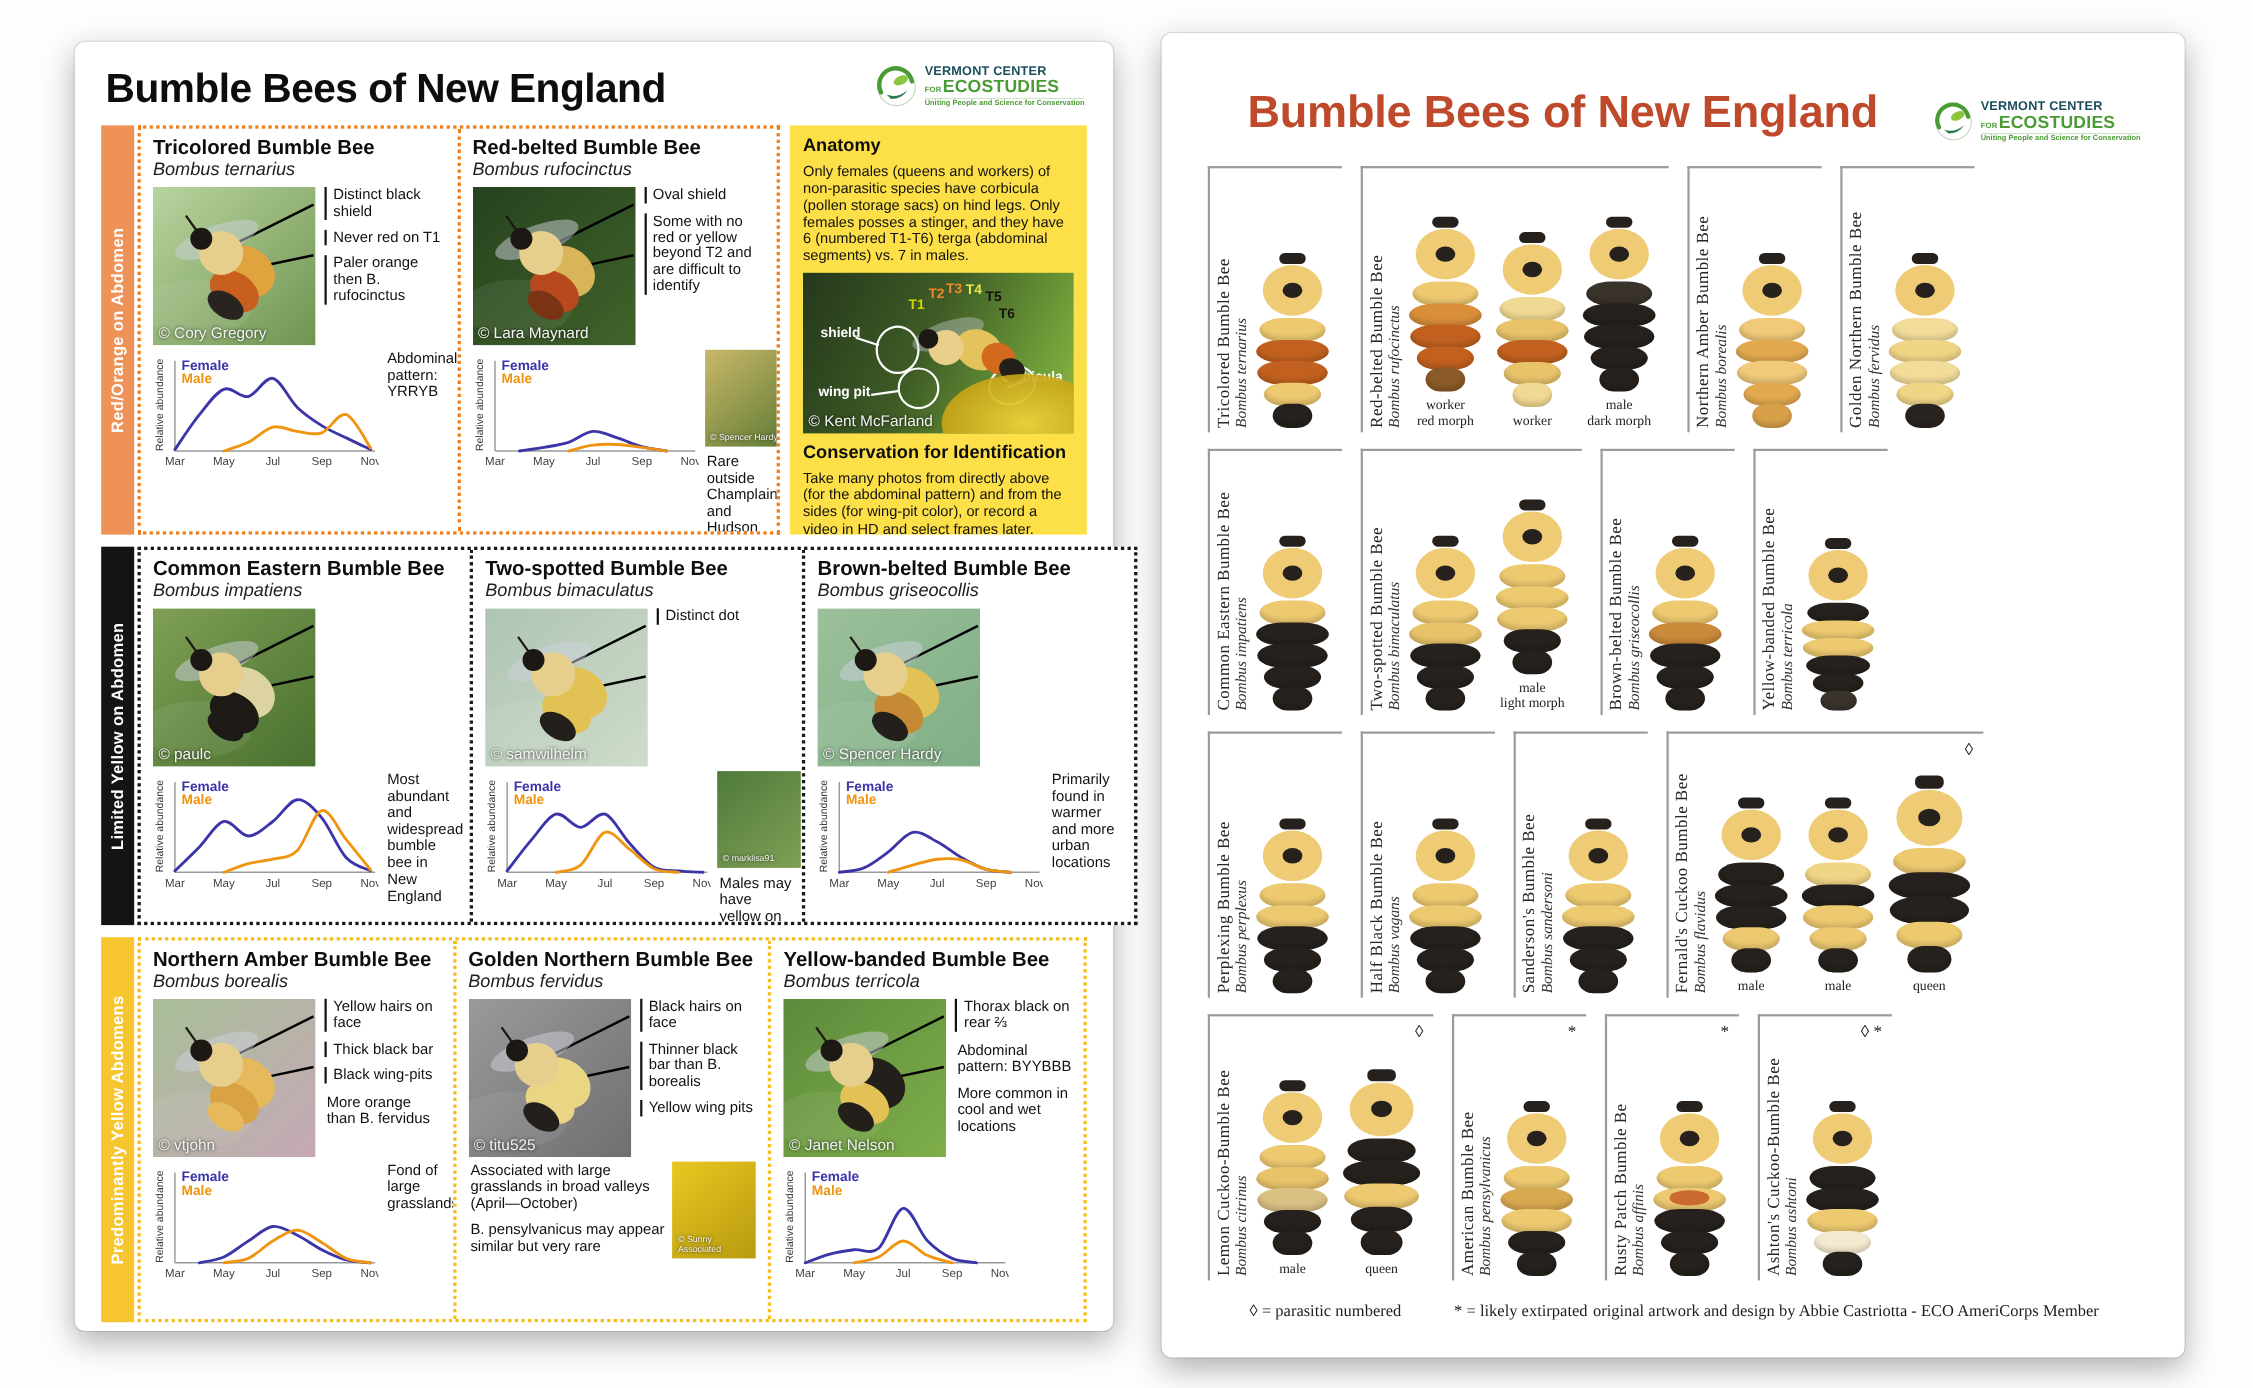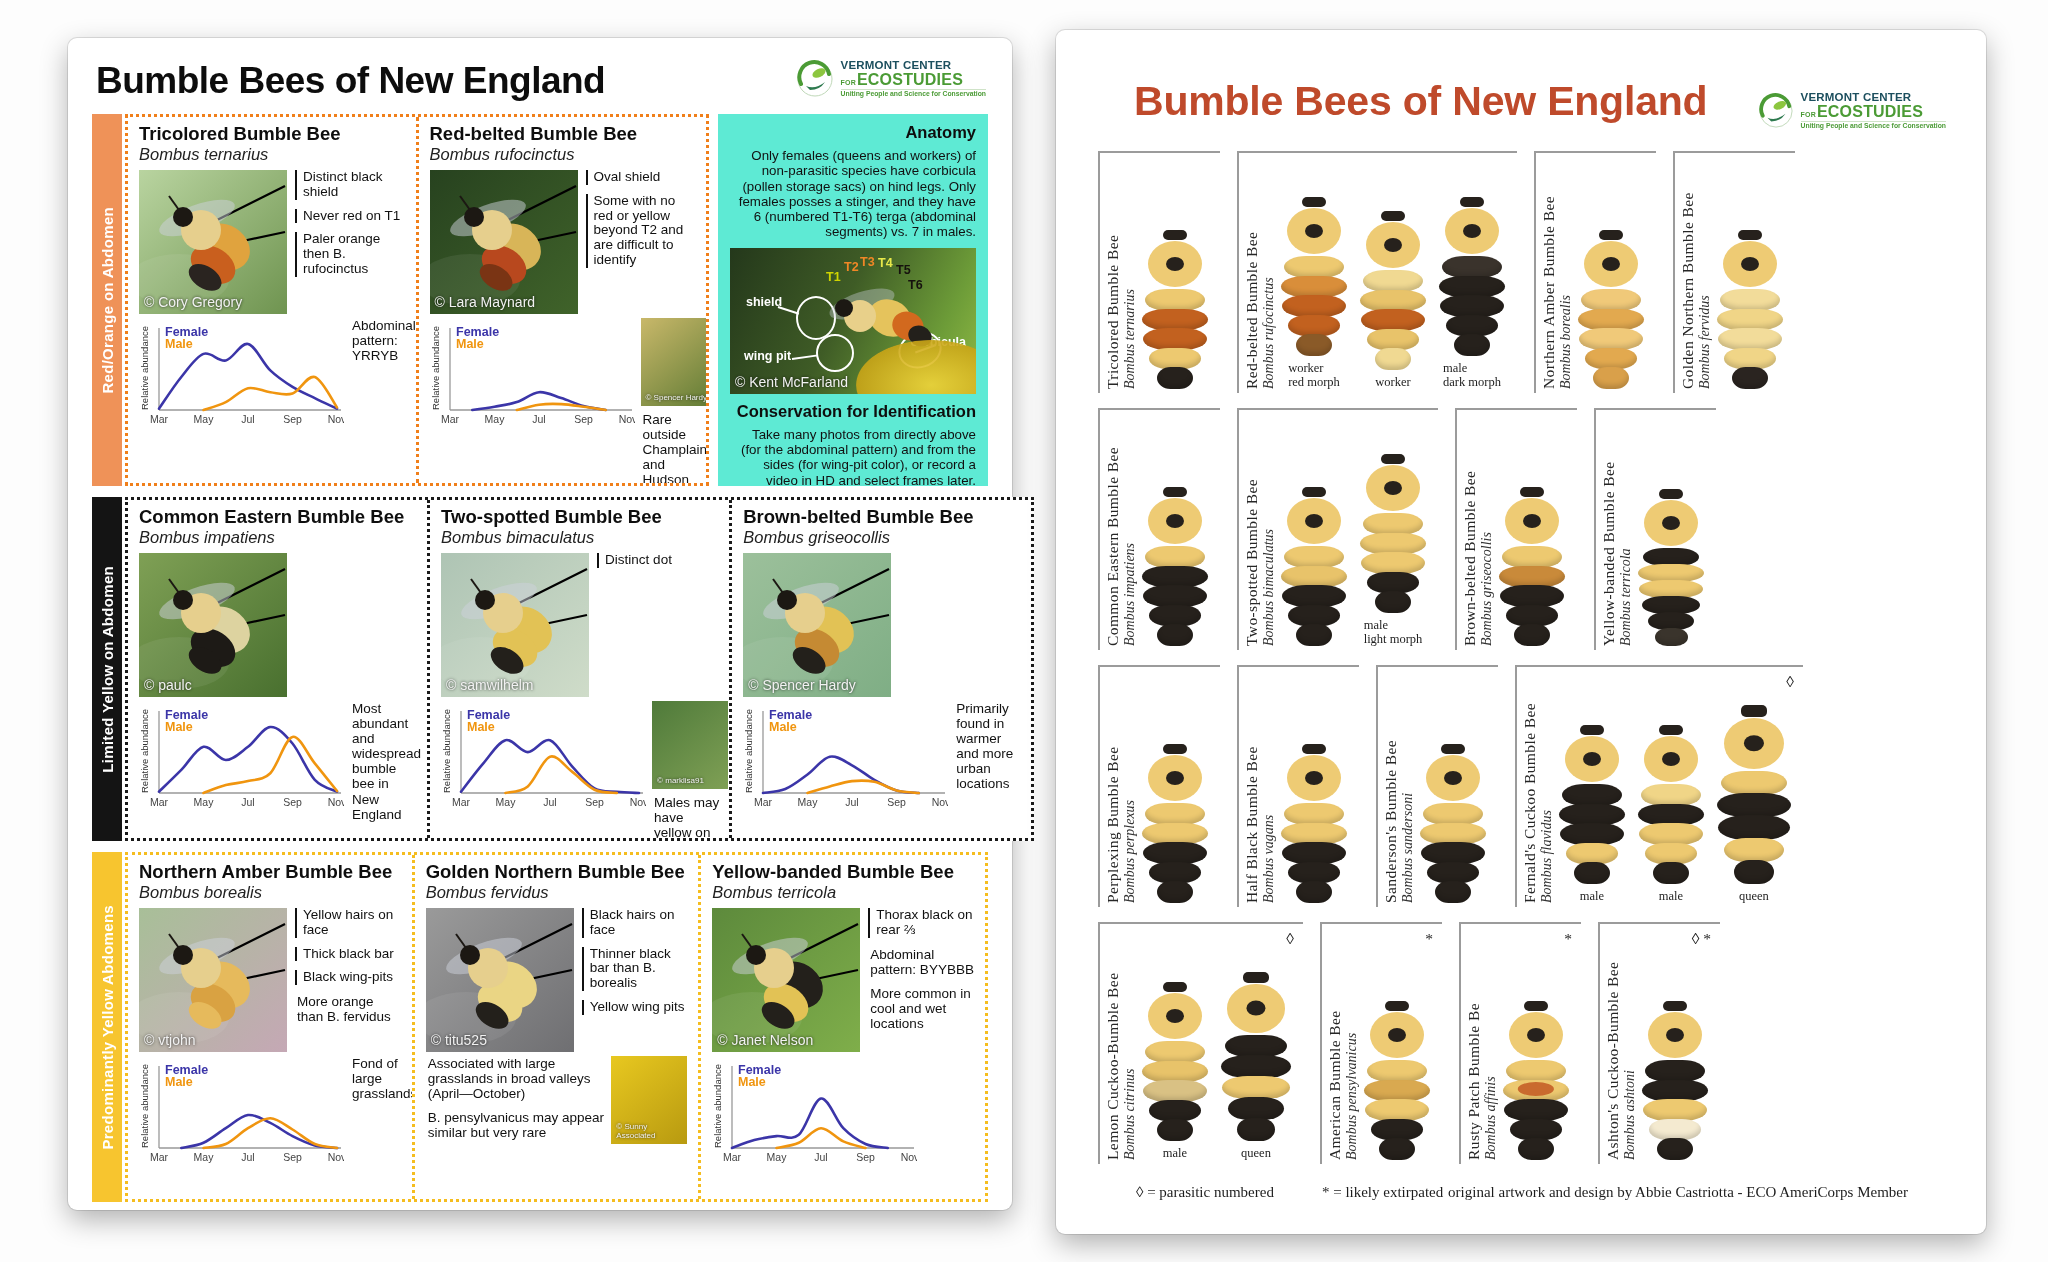--- a/index.html
+++ b/index.html
@@ -38,21 +38,21 @@
   .ann{font-size:13.5px;line-height:1.1;color:#111;margin-bottom:9px;padding-left:6px;border-left:2.5px solid #111;}
   .sidenote,.bnote{font-size:13.5px;line-height:1.12;color:#111;margin-bottom:9px;padding-left:2px;}
   .crow2{display:flex;gap:6px;margin-top:4px;align-items:flex-start;}
   .chartwrap{flex:none;}
   .bcol{flex:1;min-width:0;}
   .inset{width:76px;height:88px;flex:none;position:relative;margin:0 2px 6px 0;}
   .inset .pcredit{font-size:8px;}
   .pcredit{position:absolute;left:5px;bottom:4px;color:#f2f2f2;font-size:14px;text-shadow:0 0 3px rgba(0,0,0,.8);}
 
   
-  .anatomy{flex:1;background:#5eead4;margin-left:9px;padding:9px 12px;box-sizing:border-box;overflow:hidden;text-align:right;}
+  .anatomy{flex:1;background:#fde047;margin-left:9px;padding:9px 12px;box-sizing:border-box;overflow:hidden;}
   .anatomy h3{margin:0 0 6px;font-size:16.5px;font-weight:800;color:#0e0e0e;}
   .anatomy p{margin:0 0 8px;font-size:13.3px;line-height:1.15;color:#111;}
   .anat-photo{position:relative;width:100%;height:146px;background:linear-gradient(115deg,#24381b,#3f5c26 45%,#6d9c38 80%,#8fb944);margin-bottom:8px;overflow:hidden;}
   .anat-photo .wlab{position:absolute;color:#fff;font-weight:700;font-size:12.5px;line-height:1.0;}
   .anat-circle{position:absolute;border:2.5px solid #fff;border-radius:50%;}
   .anat-line{position:absolute;height:2px;background:#fff;transform-origin:0 50%;}
   .terga{position:absolute;left:96px;top:6px;width:160px;height:40px;}
   .terga span{position:absolute;font-weight:800;font-size:12.5px;}
   .flower{position:absolute;right:-30px;bottom:-36px;width:150px;height:90px;border-radius:50%;background:radial-gradient(#f0d43a,#caa517 70%,transparent 72%);opacity:.9;}
 
@@ -70,21 +70,21 @@
   .vcommon{font-size:15.5px;color:#262626;letter-spacing:.4px;}
   .vlatin{font-size:14px;font-style:italic;color:#333;}
   .beeswrap{display:flex;gap:13px;align-items:flex-end;}
   .beeunit{display:flex;flex-direction:column;align-items:center;}
   .ibee{display:flex;flex-direction:column;align-items:center;}
   .ihead{background:#26211c;border-radius:5px;margin-bottom:1px;}
   .ithorax{border-radius:50%;position:relative;}
   .ispot{position:absolute;left:50%;top:50%;transform:translate(-50%,-50%);background:#26211c;border-radius:50%;}
   .istripe{border-radius:46%/62%;box-shadow:inset 0 -4px 5px rgba(0,0,0,.16);position:relative;}
   .ipatch{position:absolute;left:50%;top:12%;transform:translateX(-50%);border-radius:50%;}
-  .bee-label{font-family:"Liberation Serif",serif;font-size:12.5px;color:#1d1d1d;text-align:left;white-space:pre-line;line-height:1.12;margin-top:5px;}
+  .bee-label{font-family:"Liberation Serif",serif;font-size:12.5px;color:#1d1d1d;text-align:center;white-space:pre-line;line-height:1.12;margin-top:5px;}
   .cell-symbol{position:absolute;top:6px;right:9px;font-family:"Liberation Serif",serif;font-size:15.5px;color:#1d1d1d;}
   .rp-footer{display:flex;align-items:baseline;margin:20px 10px 0 44px;font-family:"Liberation Serif",serif;font-size:15px;color:#1d1d1d;}
   .rp-leg2{margin-left:48px;}
   .rp-credit{margin-left:auto;margin-right:40px;}
 </style>
 </head>
 <body>
 
 <div class="stage">
 

